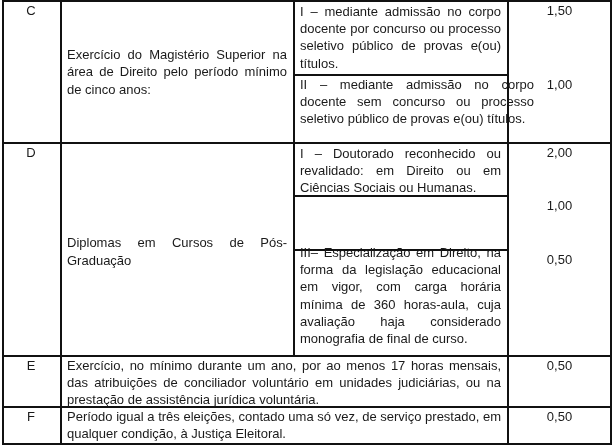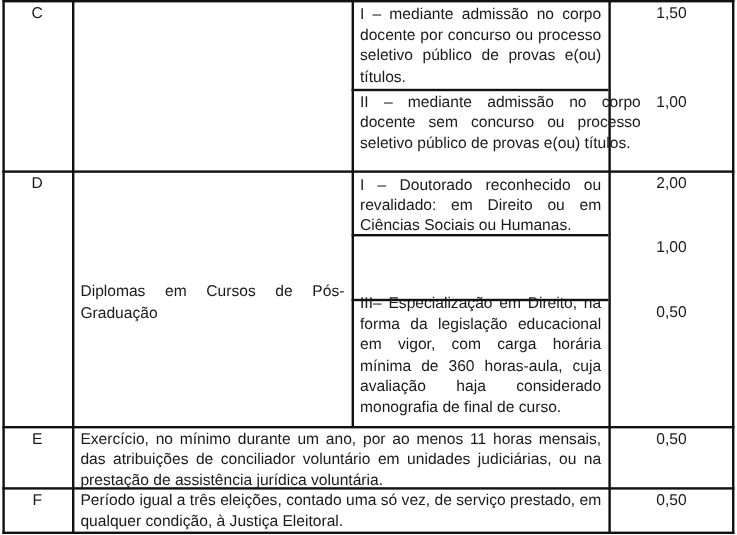--- a/index.html
+++ b/index.html
@@ -29,20 +29,23 @@
   <div class="hl" style="left:2px; top:443px; width:610px;"></div>
 
   <div class="vl" style="left:2px; top:0px; height:445px;"></div>
   <div class="vl" style="left:60px; top:0px; height:445px;"></div>
   <div class="vl" style="left:293px; top:0px; height:356px;"></div>
   <div class="vl" style="left:507px; top:0px; height:445px;"></div>
   <div class="vl" style="left:610px; top:0px; height:445px;"></div>
 
   <div class="cell center" style="left:2px; top:2px; width:58px; height:140px;">
     <span>C</span>
+  </div>
+  <div class="cell vcenter txt" style="left:62px; top:2px; width:231px; height:140px;">
+    <div class="just" style="width:100%;">Exercício do Magistério Superior na área de Direito pelo período mínimo de cinco anos:</div>
   </div>
   <div class="cell txt just" style="left:295px; top:3px; width:212px; height:71px;">
     <span>I – mediante admissão no corpo docente por concurso ou processo seletivo público de provas e(ou) títulos.</span>
   </div>
   <div class="cell center" style="left:509px; top:2px; width:101px; height:72px;">
     <span>1,50</span>
   </div>
   <div class="cell txt just" style="left:295px; top:76px; width:245px; height:66px;">
     <span>II – mediante admissão no corpo docente sem concurso ou processo seletivo público de provas e(ou) títulos.</span>
   </div>
@@ -69,21 +72,21 @@
     <span>III– Especialização em Direito, na forma da legislação educacional em vigor, com carga horária mínima de 360 horas-aula, cuja avaliação haja considerado monografia de final de curso.</span>
   </div>
   <div class="cell center" style="left:509px; top:251px; width:101px; height:104px;">
     <span>0,50</span>
   </div>
 
   <div class="cell center" style="left:2px; top:357px; width:58px; height:49px;">
     <span>E</span>
   </div>
   <div class="cell txt just" style="left:62px; top:357px; width:445px; height:49px;">
-    <span>Exercício, no mínimo durante um ano, por ao menos 11 horas mensais, das atribuições de conciliador voluntário em unidades judiciárias, ou na prestação de assistência jurídica voluntária.</span>
+    <span>Exercício, no mínimo durante um ano, por ao menos 17 horas mensais, das atribuições de conciliador voluntário em unidades judiciárias, ou na prestação de assistência jurídica voluntária.</span>
   </div>
   <div class="cell center" style="left:509px; top:357px; width:101px; height:49px;">
     <span>0,50</span>
   </div>
 
   <div class="cell center" style="left:2px; top:408px; width:58px; height:35px;">
     <span>F</span>
   </div>
   <div class="cell txt just" style="left:62px; top:408px; width:445px; height:35px;">
     <span>Período igual a três eleições, contado uma só vez, de serviço prestado, em qualquer condição, à Justiça Eleitoral.</span>

